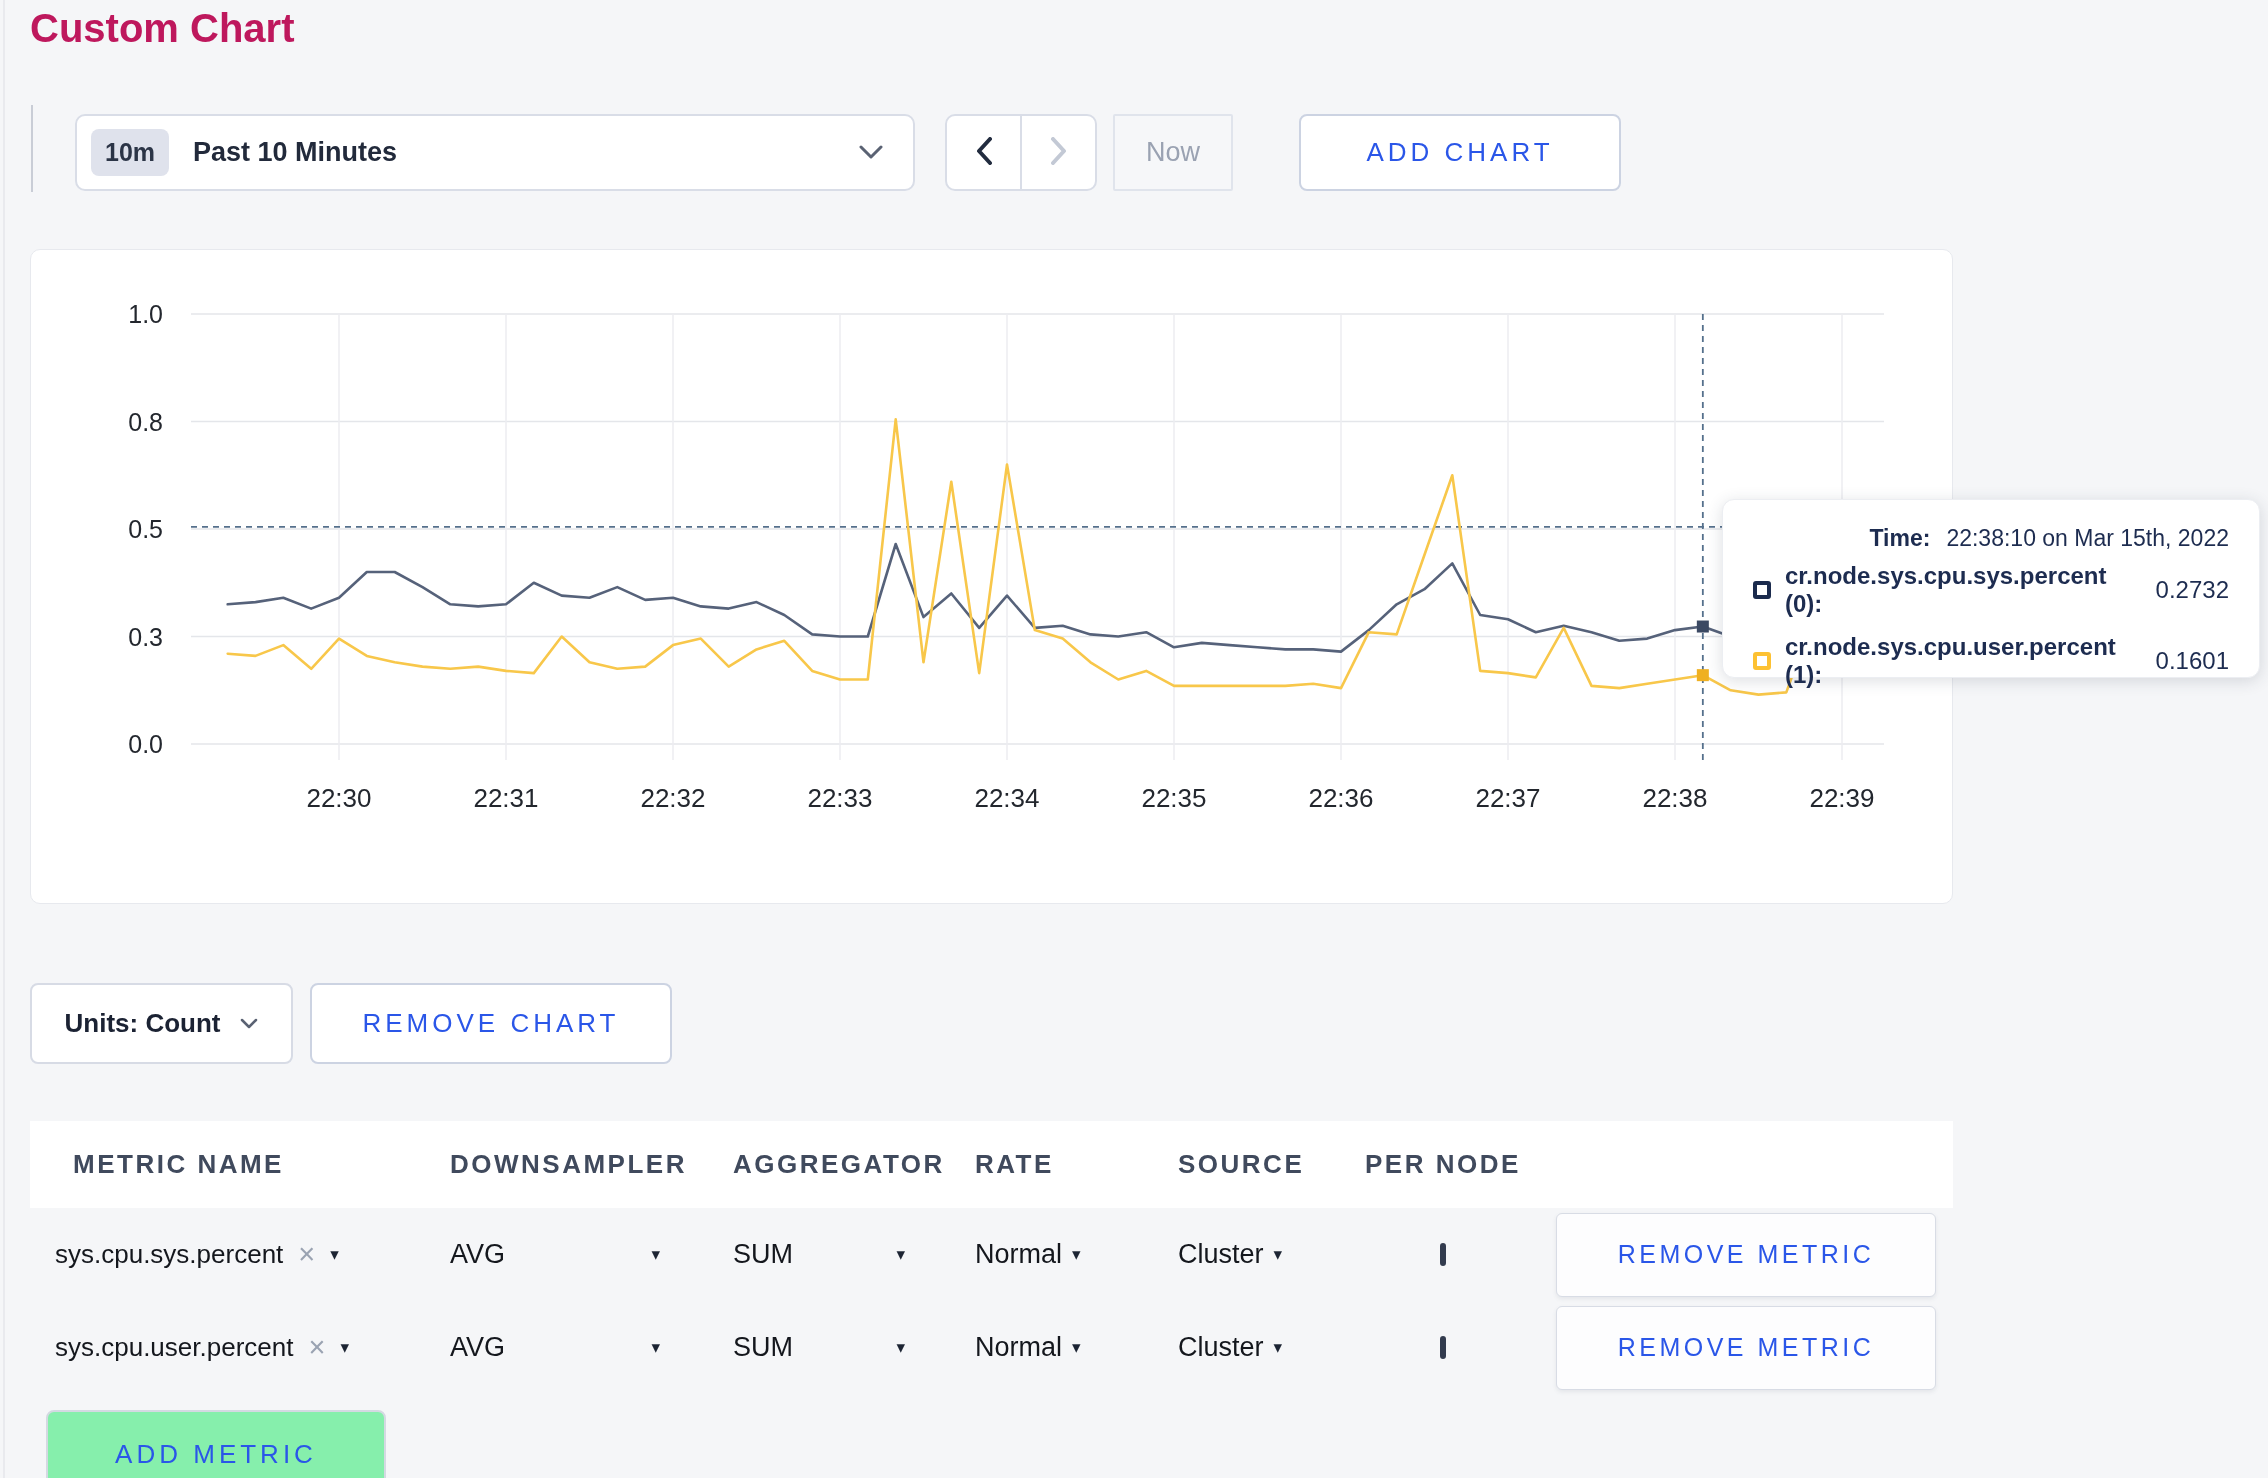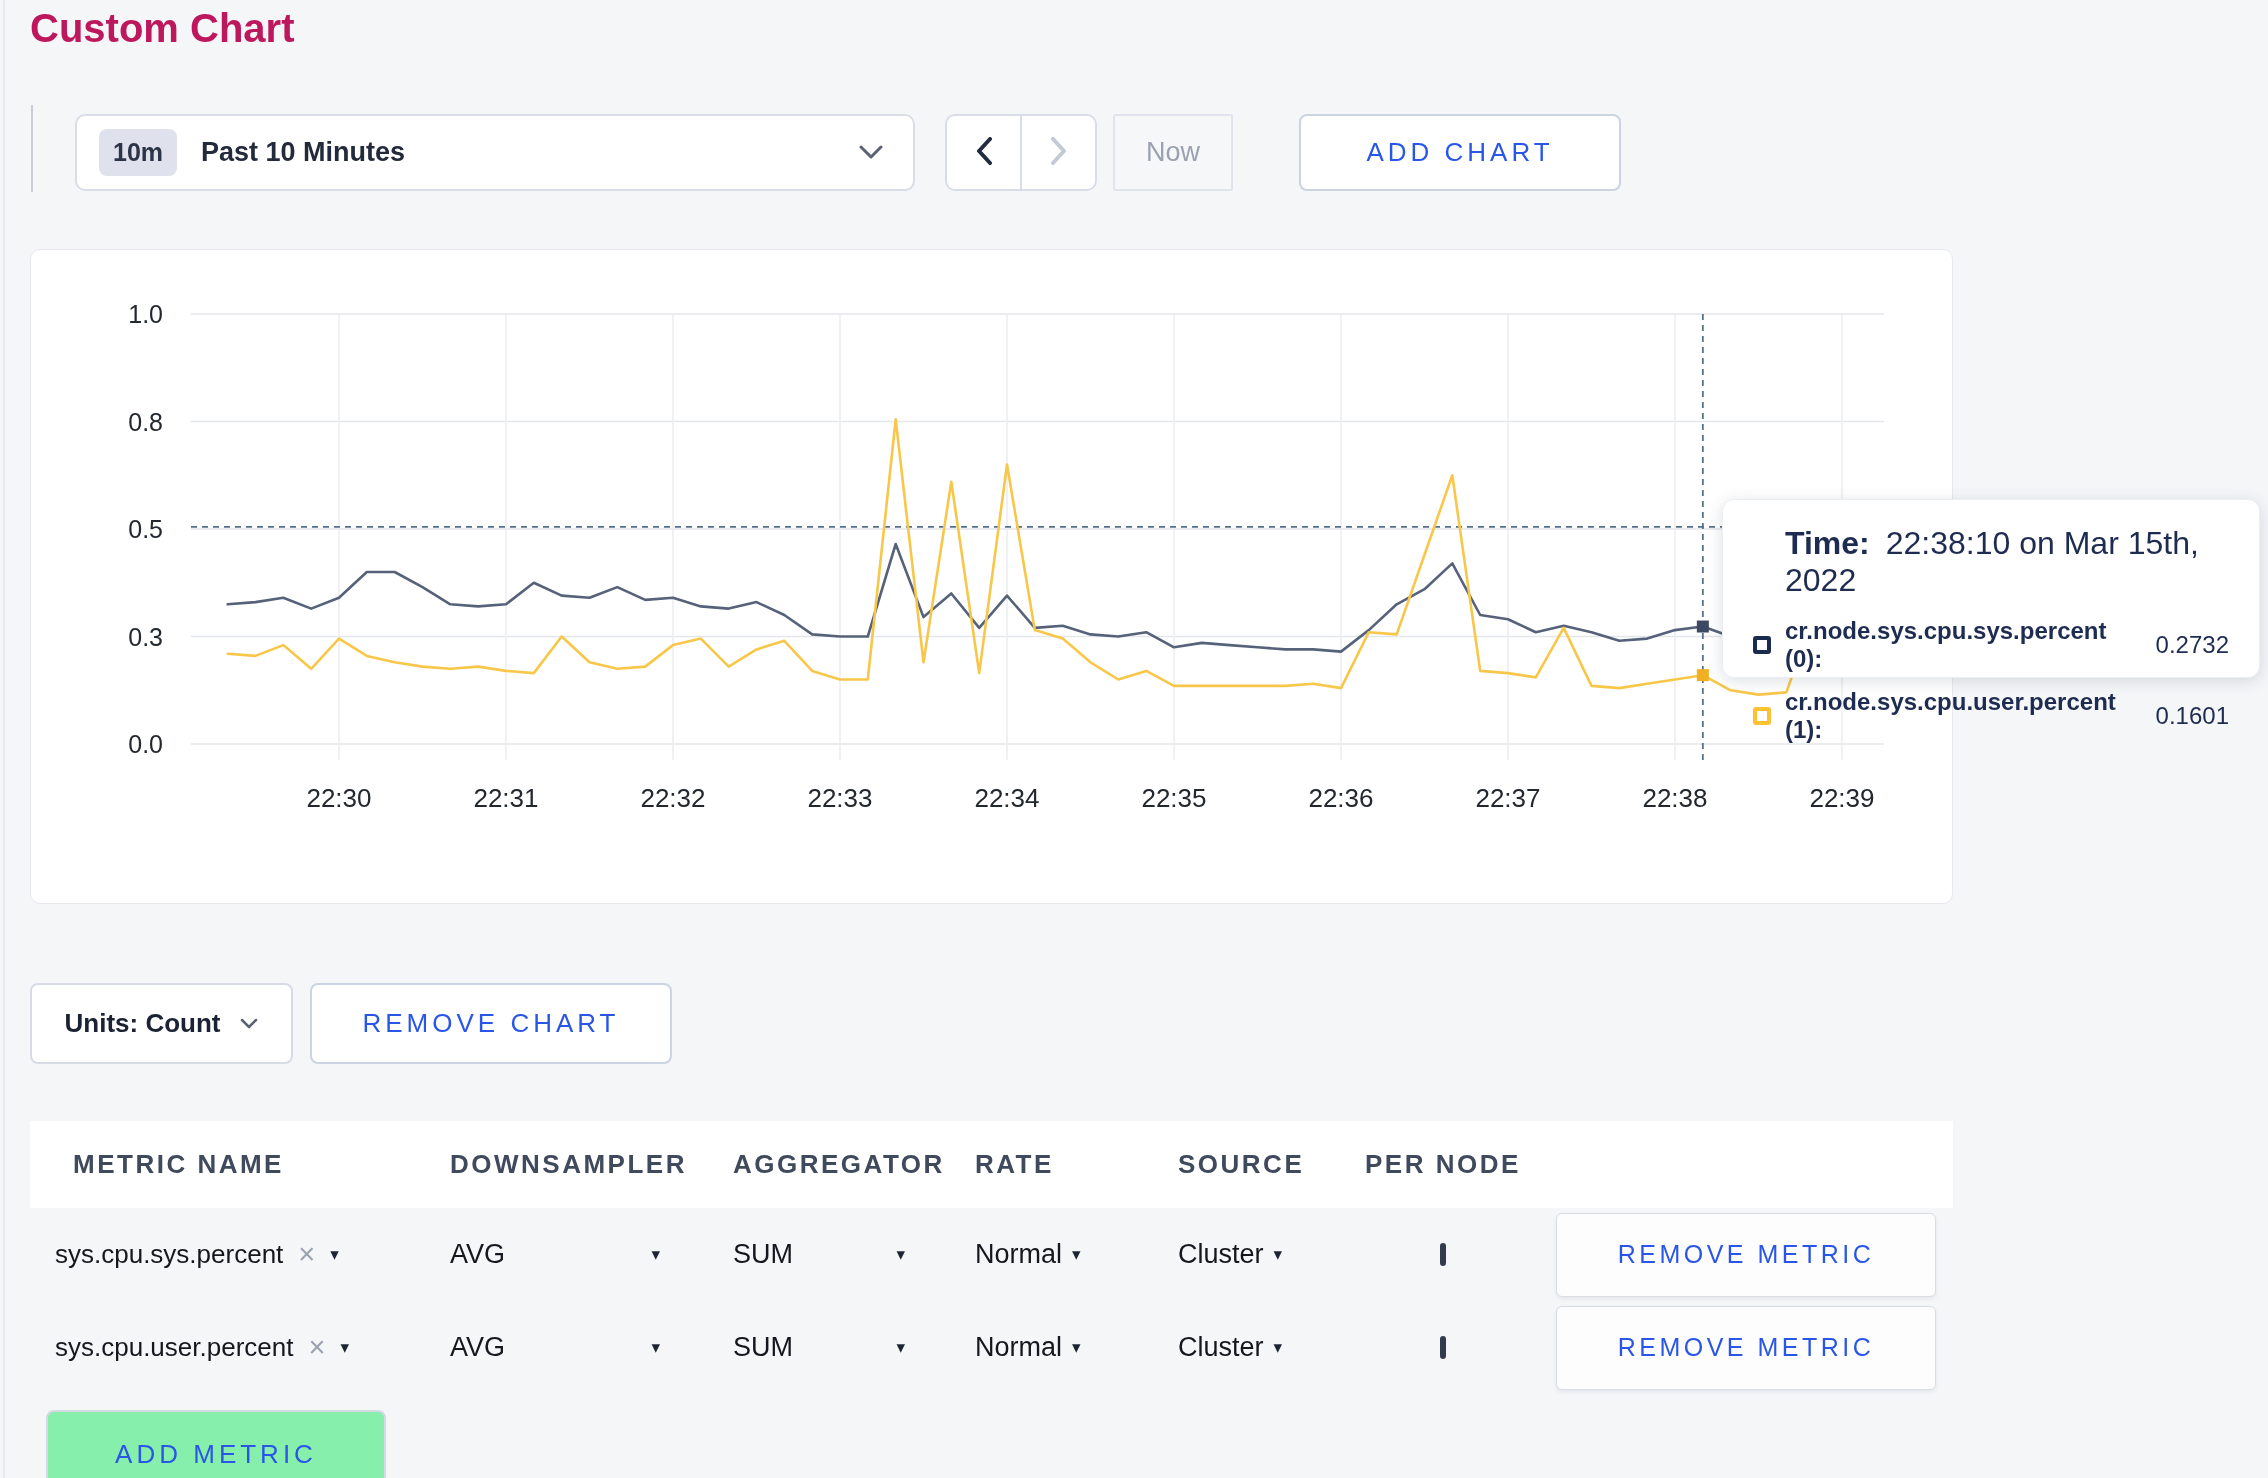--- a/index.html
+++ b/index.html
@@ -9,21 +9,21 @@
     background:#f5f6f8; font-family:"Liberation Sans", sans-serif; color:#1b2127;
   }
   .edge-line { position:absolute; left:3px; top:0; width:2px; height:100%; background:#e9eaee; }
   .toolbar-accent { position:absolute; left:31px; top:105px; width:2px; height:87px; background:#c9cdd6; }
 
   .title { position:absolute; left:30px; top:6px; font-size:40px; font-weight:600; color:#be185d; }
 
   .toolbar { position:absolute; left:75px; top:114px; height:77px; display:flex; align-items:stretch; }
   .time-select {
     width:840px; background:#fff; border:2px solid #d9dde7; border-radius:10px;
-    display:flex; align-items:center; padding:0 30px 0 22px; cursor:pointer;
+    display:flex; align-items:center; padding:0 30px 0 14px; cursor:pointer;
   }
   .range-badge { background:#dfe2ec; color:#2c3547; font-weight:700; font-size:25px; padding:9px 14px; border-radius:8px; }
   .range-label { margin-left:24px; font-size:27px; font-weight:600; color:#222a3b; flex:1; }
   .chev { display:flex; align-items:center; }
   .pager { margin-left:30px; width:152px; display:flex; background:#fff; border:2px solid #d9dde7; border-radius:10px; overflow:hidden; }
   .pager .pbtn { flex:1; display:flex; align-items:center; justify-content:center; background:none; border:none; cursor:pointer; }
   .pager .pbtn:first-child { border-right:2px solid #d9dde7; }
   .now-btn {
     margin-left:16px; width:120px; background:#f6f7f9; border:2px solid #e0e4ec; border-radius:2px;
     color:#9aa2b2; font-size:27px; font-family:inherit;
@@ -37,21 +37,21 @@
     position:absolute; left:30px; top:249px; width:1923px; height:655px;
     background:#fff; border:1px solid #e7e9ee; border-radius:10px;
   }
   .chart-card svg { position:absolute; left:0; top:0; }
 
   .tooltip {
     position:absolute; left:1722px; top:499px; width:538px; height:179px; z-index:5;
     background:#fff; border:1px solid #eceef2; border-radius:12px;
     box-shadow:0 3px 16px rgba(45,55,75,.16); padding:25px 30px 0 30px; color:#1d2c50;
   }
-  .tt-time-row { margin-left:32px; font-size:32px; margin-bottom:18px; }
+  .tt-time-row { margin-left:32px; font-size:23px; margin-bottom:10px;text-align:right; }
   .tt-time-label { font-weight:700; margin-right:16px; }
   .tt-row { display:flex; align-items:center; font-size:24px; margin-bottom:15px; }
   .tt-swatch { width:18px; height:18px; border:4px solid; border-radius:3px; margin-right:14px; flex:none; }
   .tt-label { font-weight:700; margin-right:16px; }
 
   .units-row { position:absolute; left:30px; top:983px; height:81px; display:flex; }
   .units-btn {
     width:263px; background:#fff; border:2px solid #d7dbe5; border-radius:8px;
     display:flex; align-items:center; justify-content:center; gap:20px;
     font-size:26px; font-weight:700; color:#1b2233; font-family:inherit; cursor:pointer;

